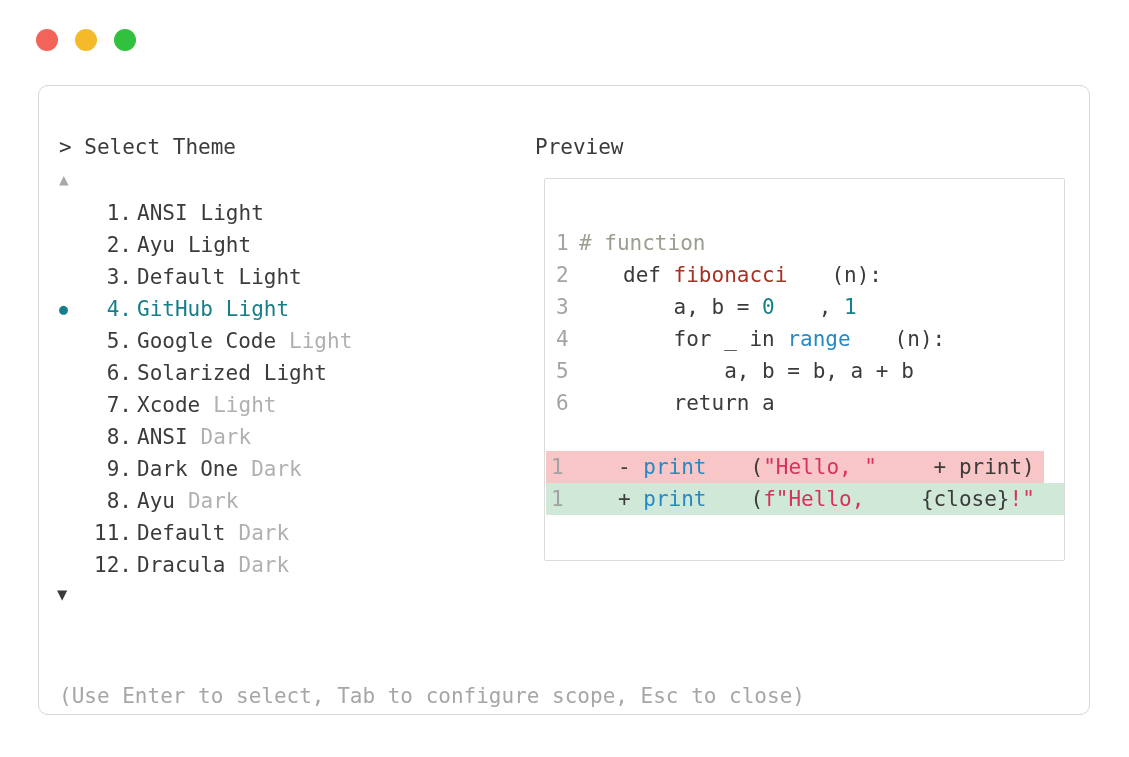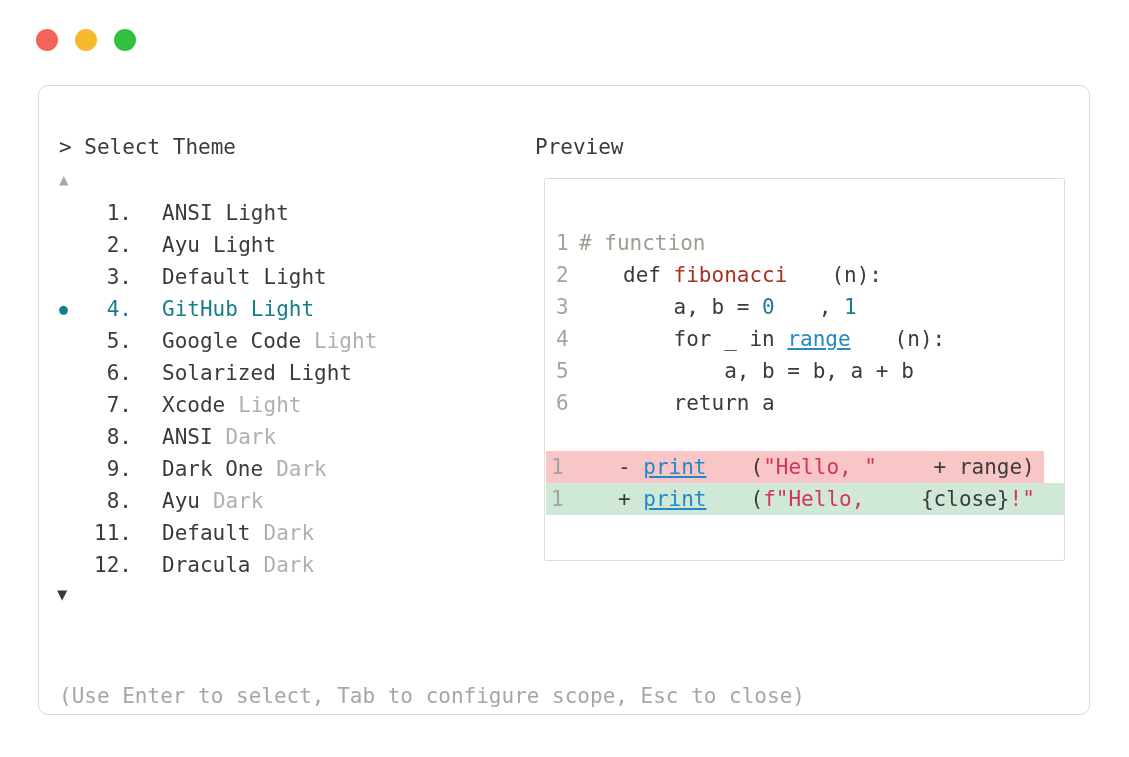--- a/index.html
+++ b/index.html
@@ -15,21 +15,21 @@
 
   .ts-title { position:absolute; left:20px; top:48px; font-size:21px; line-height:26px; color:var(--text); }
   .scroll-up { position:absolute; left:20px; top:84px; font-size:16px; color:var(--arrow-dim); }
   .scroll-down { position:absolute; left:18px; top:498px; font-size:17px; color:var(--text); }
 
   .theme-list { position:absolute; left:0; top:111px; width:480px; }
   .ts-row { display:flex; align-items:center; height:32px; padding-left:20px;
     font-size:21px; color:var(--text); white-space:pre; cursor:default; }
   .ts-bullet { width:23px; font-size:15px; color:var(--accent); }
   .ts-num { width:50px; text-align:right; }
-  .ts-name { margin-left:30px; }
+  .ts-name { margin-left:5px; }
   .ts-variant { margin-left:13px; }
   .ts-variant.dim { color:var(--dim); }
   .ts-row.selected, .ts-row.selected .ts-variant { color:var(--accent); }
 
   .hint { position:absolute; left:20px; top:560px; font-size:21px; color:var(--hint); white-space:pre;margin-top:38px; }
 
   .preview-title { position:absolute; left:496px; top:48px; font-size:21px; line-height:26px; color:var(--text); }
   .preview-box { position:absolute; left:505px; top:92px; width:521px; height:383px;
     border:1.5px solid var(--border2,#dcdcdc); border-radius:2px; background:#fff;
     padding-top:48px; overflow:hidden; }
@@ -42,21 +42,21 @@
   .diff-row { height:32px; line-height:32px; font-size:21px; padding-left:1px; white-space:pre; }
   .diff-inner { display:inline-flex; height:32px; padding:0 9px 0 5px; }
   .diff-inner .ln { width:23px; color:var(--linenum); }
   .diff-inner.removed { background:var(--removed-bg); }
   .diff-inner.added { background:var(--added-bg); }
 
   .seg-text { color:var(--text);margin-left:44px; }
   .seg-comment { color:var(--comment); }
   .seg-function { color:var(--function); }
   .seg-number { color:var(--number); }
-  .seg-builtin { color:var(--builtin);text-decoration:underline; }
+  .seg-builtin { color:var(--builtin); }
   .seg-string { color:var(--string); }
 </style>
 </head>
 <body>
 
 <div class="traffic-lights">
     <div class="tl-dot" style="background: rgb(242, 99, 90);"></div>
     <div class="tl-dot" style="background: rgb(244, 186, 43);"></div>
     <div class="tl-dot" style="background: rgb(50, 193, 63);"></div>
   </div>
@@ -84,17 +84,17 @@
   <div class="preview-title">Preview</div>
   <div class="preview-box">
     <div id="code-area">
         <div class="code-row"><span class="ln">1</span><span class="seg-comment"># function</span></div>
         <div class="code-row"><span class="ln">2</span><span class="seg-text">def </span><span class="seg-function">fibonacci</span><span class="seg-text">(n):</span></div>
         <div class="code-row"><span class="ln">3</span><span class="seg-text">    a, b = </span><span class="seg-number">0</span><span class="seg-text">, </span><span class="seg-number">1</span></div>
         <div class="code-row"><span class="ln">4</span><span class="seg-text">    for _ in </span><span class="seg-builtin">range</span><span class="seg-text">(n):</span></div>
         <div class="code-row"><span class="ln">5</span><span class="seg-text">        a, b = b, a + b</span></div>
         <div class="code-row"><span class="ln">6</span><span class="seg-text">    return a</span></div>
         <div class="blank-row"></div>
-        <div class="diff-row"><span class="diff-inner removed"><span class="ln">1</span><span class="seg-text">- </span><span class="seg-builtin">print</span><span class="seg-text">(</span><span class="seg-string">"Hello, "</span><span class="seg-text"> + range)</span></span></div>
+        <div class="diff-row"><span class="diff-inner removed"><span class="ln">1</span><span class="seg-text">- </span><span class="seg-builtin">print</span><span class="seg-text">(</span><span class="seg-string">"Hello, "</span><span class="seg-text"> + print)</span></span></div>
         <div class="diff-row"><span class="diff-inner added"><span class="ln">1</span><span class="seg-text">+ </span><span class="seg-builtin">print</span><span class="seg-text">(</span><span class="seg-string">f"Hello, </span><span class="seg-text">{close}</span><span class="seg-string">!"</span><span class="seg-text">)</span></span></div>
       </div>
   </div>
 </div>
 
 </body></html>

